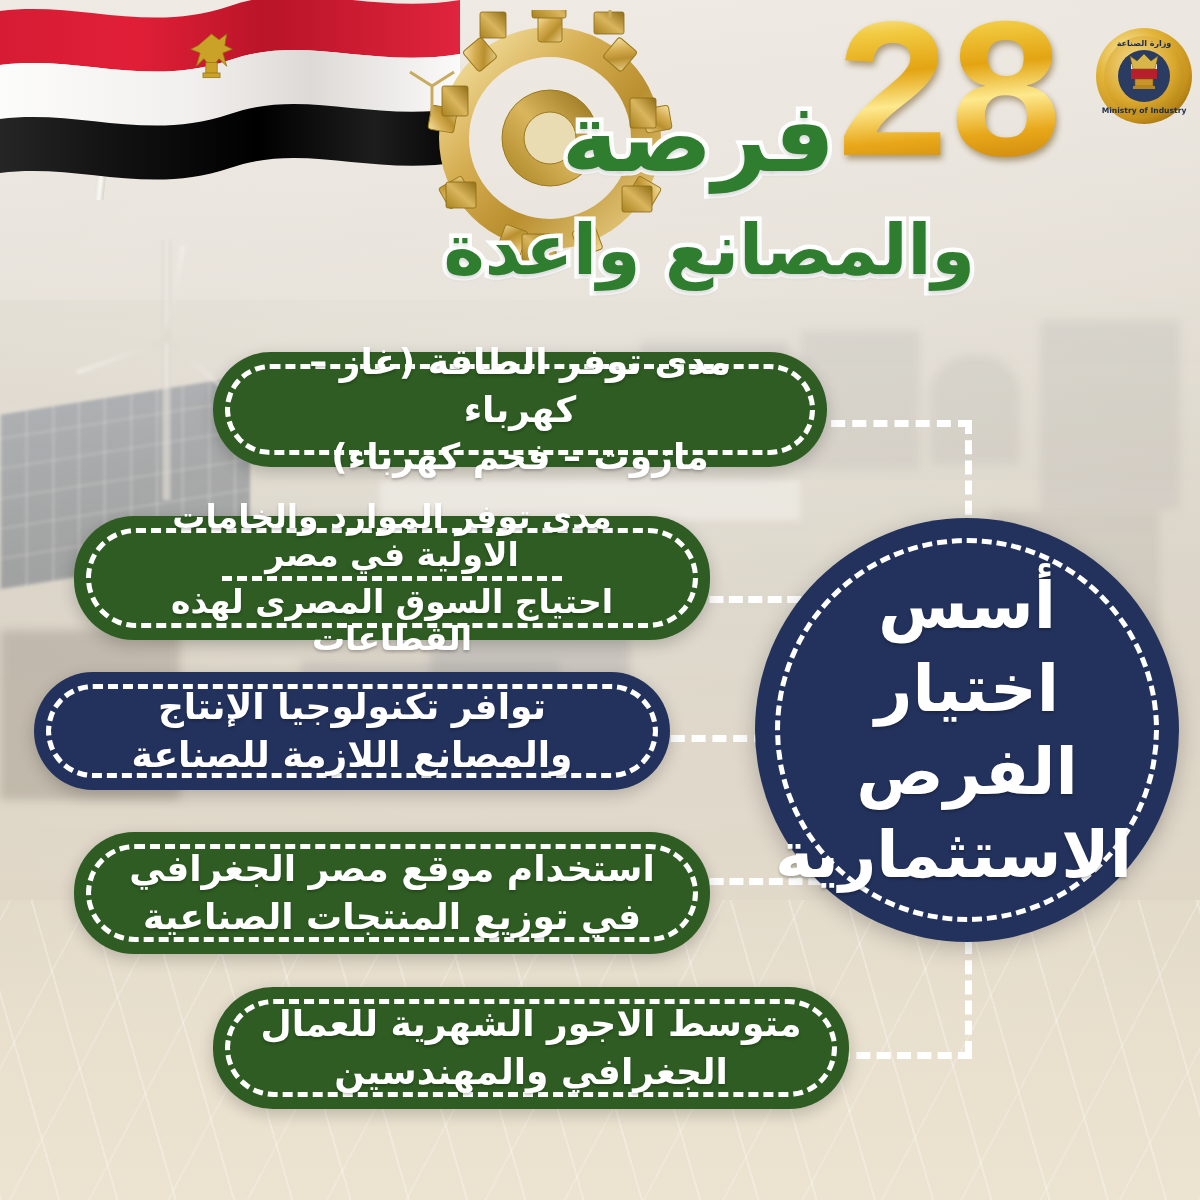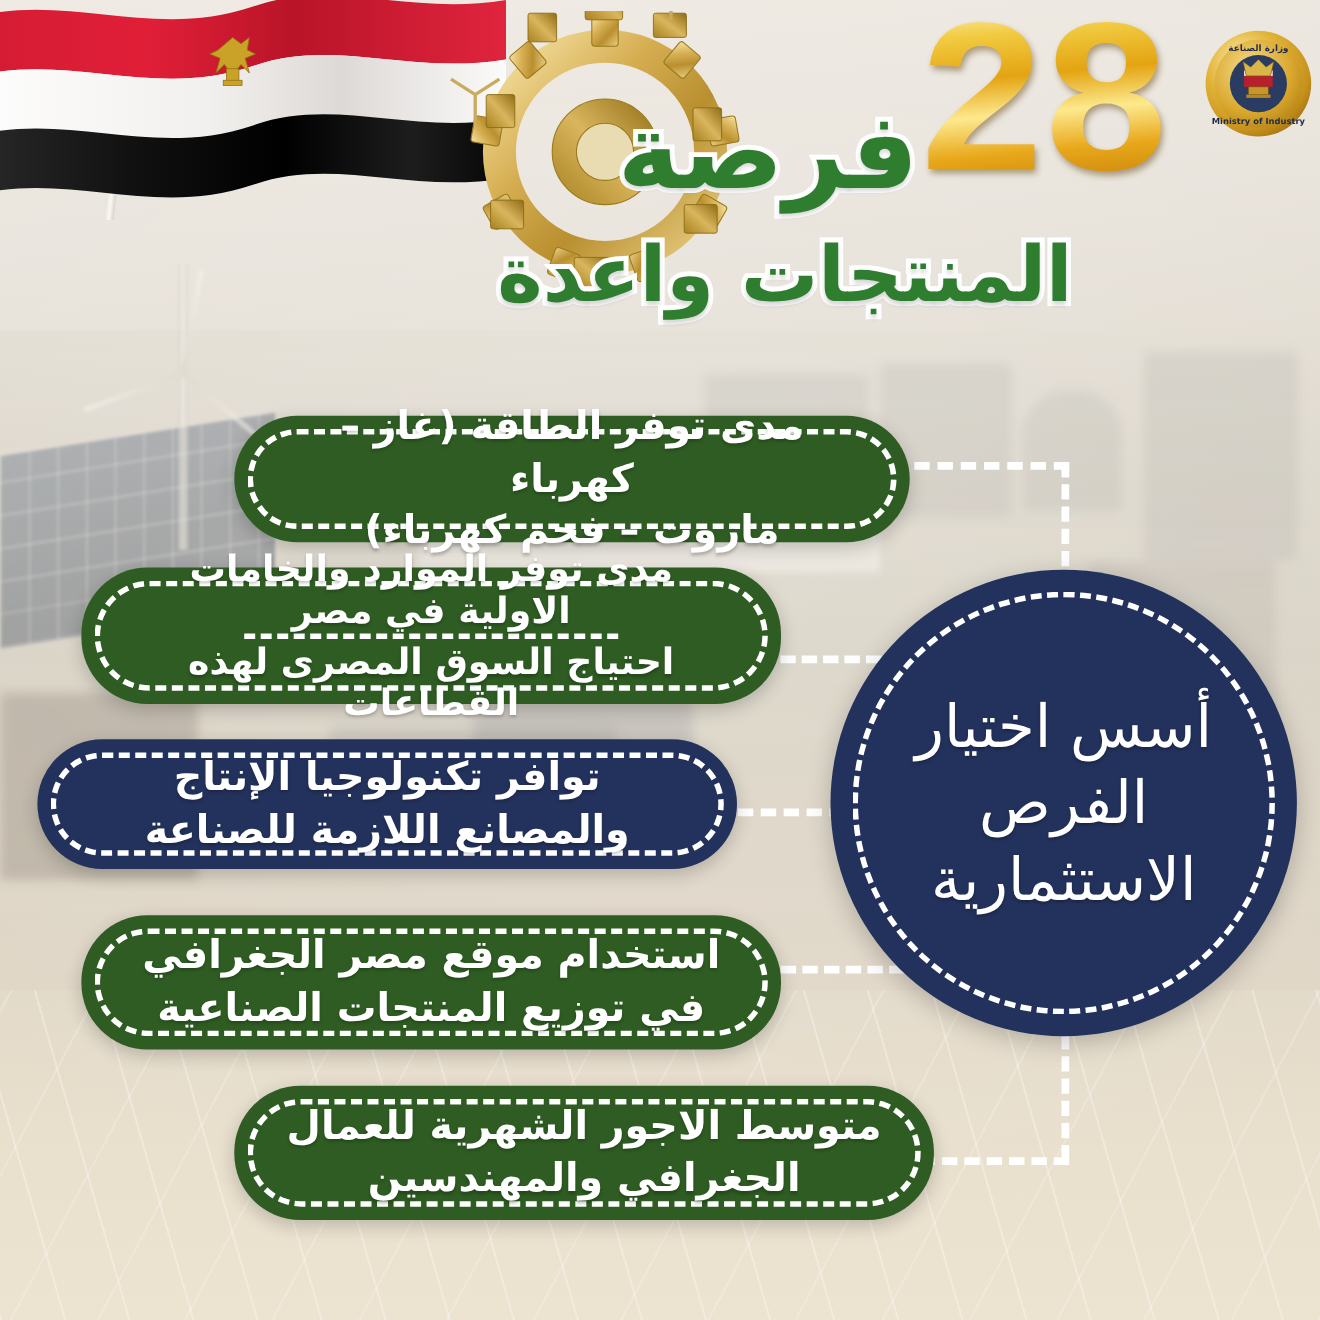--- a/index.html
+++ b/index.html
@@ -103,22 +103,22 @@
     box-shadow:0 6px 22px rgba(0,0,0,.22);
     z-index:6;
   }
   .center-circle::before{
     content:"";position:absolute;left:20px;top:20px;right:20px;bottom:20px;
     border-radius:50%;
     border:5px dashed #ffffff;
   }
   .center-title{
     position:relative;z-index:2;
-    color:#ffffff;font-weight:normal;text-align:center;
-    font-size:54px;line-height:1.28;
+    color:#ffffff;font-weight:bold;text-align:center;
+    font-size:65px;line-height:1.28;
     width:330px;
     text-shadow:0 2px 3px rgba(0,0,0,.25);
   }
 
   
   .conn{position:absolute;z-index:3;}
   .conn-h{height:0;border-top:7px dashed #ffffff;}
   .conn-v{width:0;border-left:7px dashed #ffffff;}
 
   
@@ -138,21 +138,21 @@
   .pill-text{
     position:relative;z-index:2;color:#ffffff;font-weight:bold;
     font-size:35px;line-height:1.32;padding:0 44px;
     text-shadow:0 2px 3px rgba(0,0,0,.22);
   }
   .pill-text .divider{
     display:block;width:62%;margin:2px auto 2px;
     border-top:5px dashed #ffffff;height:0;
   }
 
-  #pill1{left:213px;top:378px;width:614px;height:115px;}
+  #pill1{left:213px;top:352px;width:614px;height:115px;}
   #pill2{left:74px;top:516px;width:636px;height:124px;}
   #pill3{left:34px;top:672px;width:636px;height:118px;}
   #pill4{left:74px;top:832px;width:636px;height:122px;}
   #pill5{left:213px;top:987px;width:636px;height:122px;}
 
   #pill1 .pill-text{font-size:36px;}
   #pill2 .pill-text{font-size:33px;line-height:1.14;}
   #pill3 .pill-text{font-size:36px;}
   #pill4 .pill-text{font-size:36px;}
   #pill5 .pill-text{font-size:36px;text-align:center;}
@@ -307,21 +307,21 @@
             <path d="M-58,-128 L-58,-160 M-58,-158 L-80,-170 M-58,-158 L-36,-170 M-58,-158 L-58,-182"></path>
             <path d="M60,-120 L60,-152 M60,-150 L38,-164 M60,-150 L82,-164 M60,-150 L60,-176"></path>
             <path d="M-118,-24 L-118,-54 M-118,-52 L-140,-66 M-118,-52 L-96,-66"></path>
           </g>
         </g>
       </svg>
     </div>
 
     <div class="num28">28</div>
     <div class="ar-word ar-forsa">فرصة</div>
-    <div class="ar-word ar-sub">المنتجات واعدة</div>
+    <div class="ar-word ar-sub">والمصانع واعدة</div>
   </div>
 
   <div class="conn conn-h" style="left:810px;top:420px;width:162px;"></div>
   <div class="conn conn-v" style="left:965px;top:420px;height:115px;"></div>
 
   <div class="conn conn-h" style="left:690px;top:596px;width:150px;"></div>
 
   <div class="conn conn-h" style="left:650px;top:735px;width:118px;"></div>
 
   <div class="conn conn-h" style="left:690px;top:878px;width:152px;"></div>

